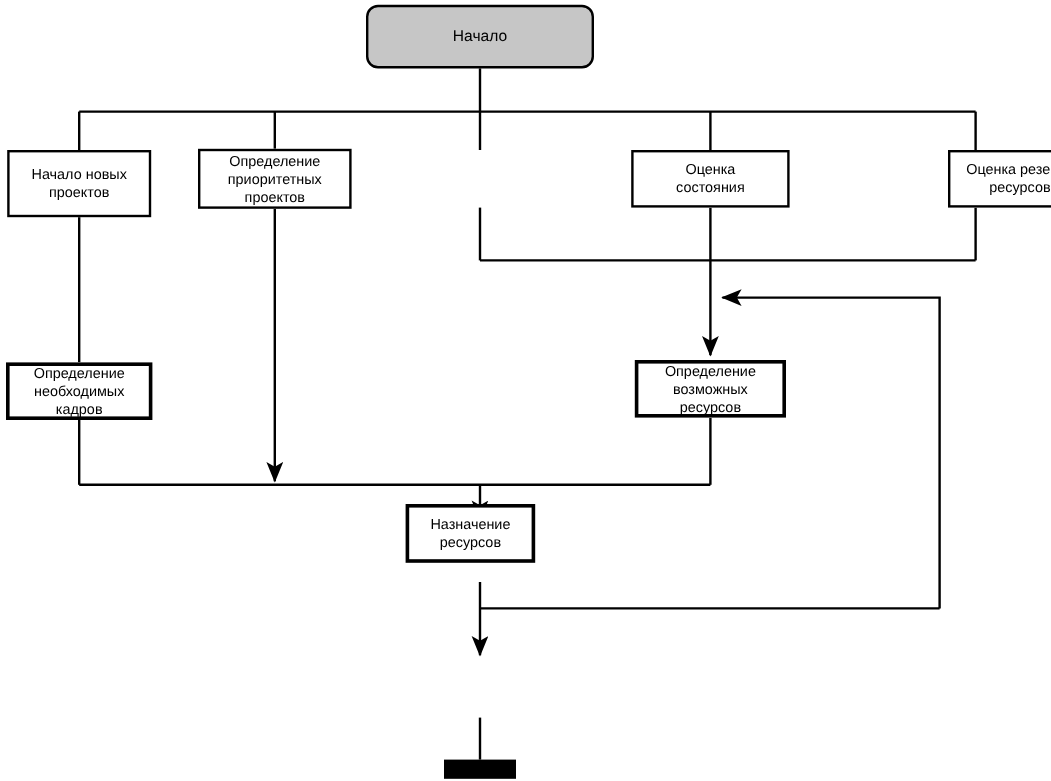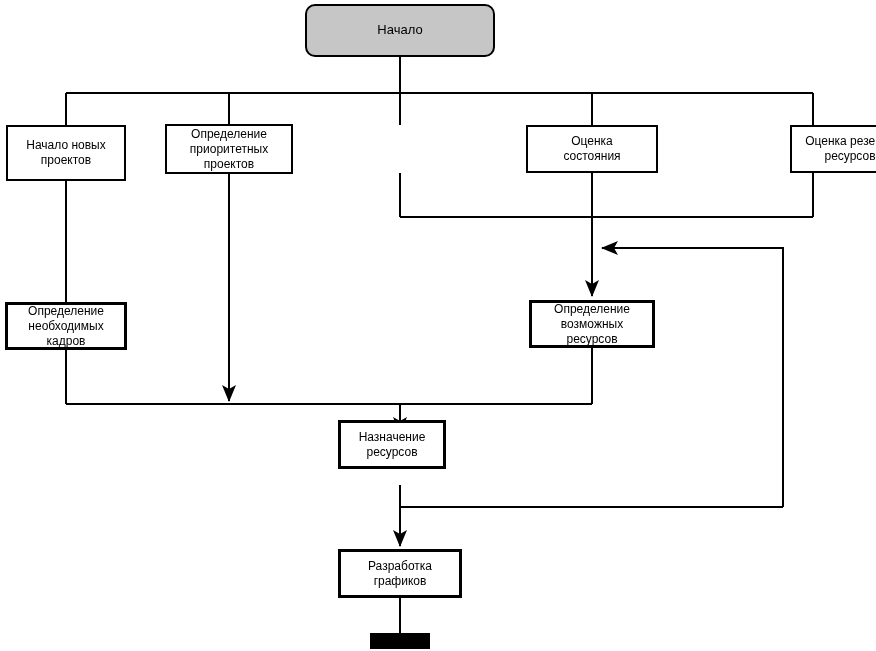--- a/index.html
+++ b/index.html
@@ -126,20 +126,16 @@
   <div class="node heavy" style="left:529px; top:300px; width:126px; height:48px;">
     <span>Определение
 возможных ресурсов</span>
   </div>
 
   <div class="node heavy" style="left:338px; top:420px; width:108px; height:49px;">
     <span>Назначение
 ресурсов</span>
   </div>
 
-  <div class="node heavy" style="left:338px; top:549px; width:124px; height:49px;">
-    <span>Разработка
-графиков</span>
-  </div>
 
   <div class="node end-bar" style="left:370px; top:633px; width:60px; height:16px;"></div>
 
 </div>
 
 </body></html>

